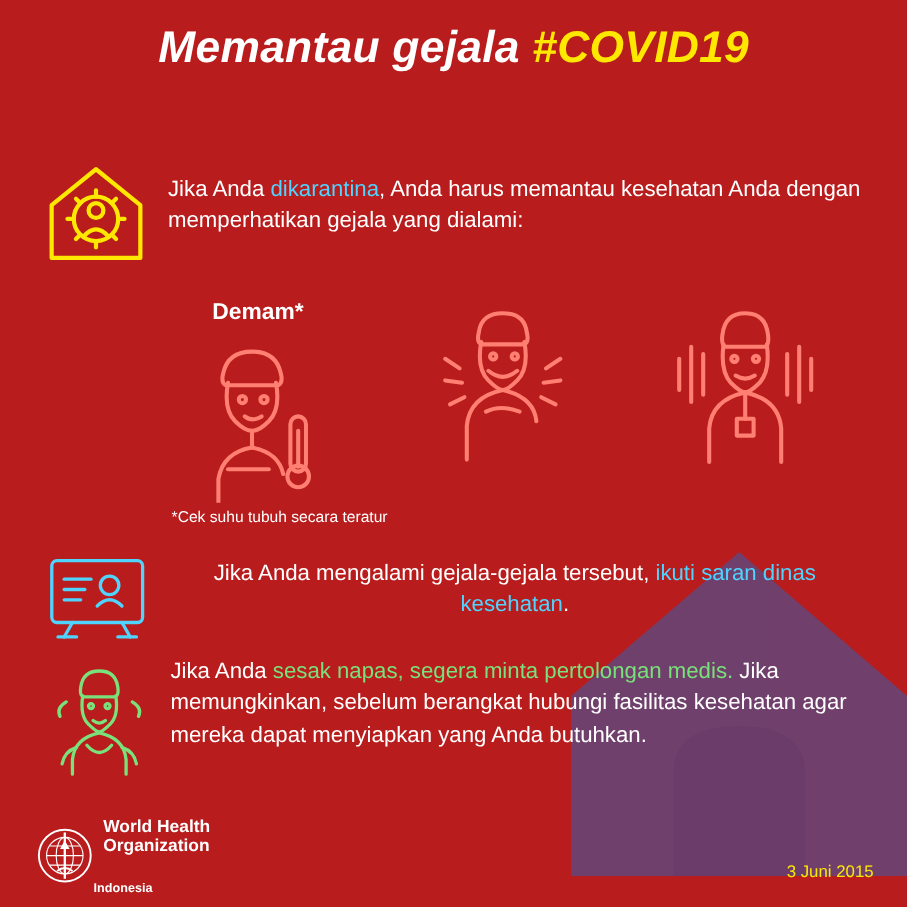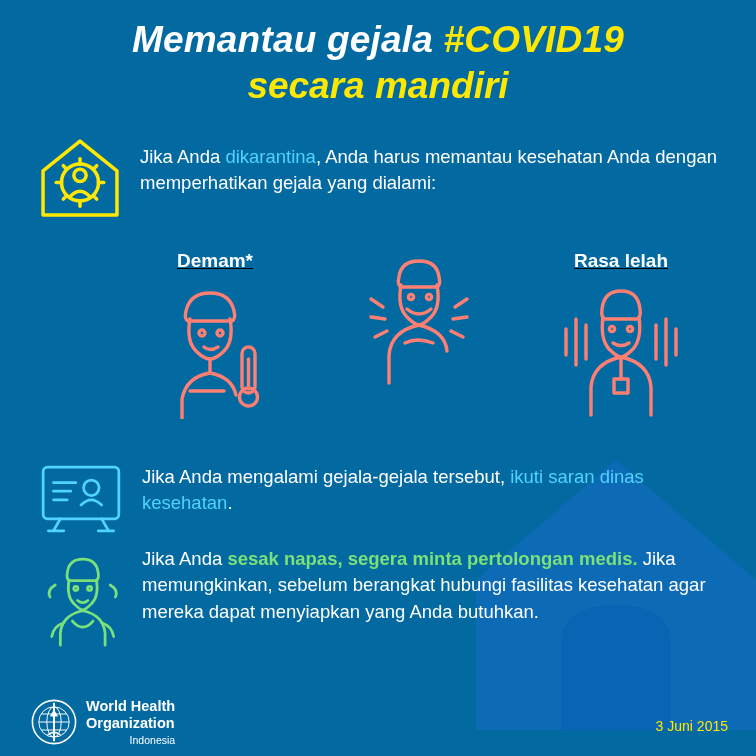--- a/index.html
+++ b/index.html
@@ -5,21 +5,21 @@
   * { box-sizing: border-box; margin: 0; padding: 0; }
   html, body {
     width: 756px; height: 756px;
     background: #0c64c8;
     font-family: "Liberation Sans", sans-serif;
     overflow: hidden;
   }
   #poster {
     position: relative;
     width: 756px; height: 756px;
-    background: #0369a1;
+    background: #b91c1c;
     overflow: hidden;
   }
   
   .watermark {
     position: absolute;
     right: -10px; bottom: 26px;
     width: 300px; height: 300px;
     opacity: .45;
     pointer-events: none;
   }
@@ -62,21 +62,20 @@
     padding-top: 12px;
   }
   .cyan { color: #4fd3ff; }
 
   
   .symptoms {
     position: absolute;
     top: 250px; left: 120px; right: 40px;
     display: flex;
     justify-content: space-between;
-    text-decoration: underline;
   }
   .symptom { width: 190px; text-align: center; }
   .symptom h3 {
     color: #ffffff;
     font-size: 19px;
     font-weight: bold;
     margin-bottom: 8px;
   }
   .symptom .sym-icon { height: 140px; display: flex; align-items: center; justify-content: center; }
   .footnote {
@@ -93,59 +92,60 @@
     display: flex;
     align-items: flex-start;
   }
   .icon-tv { width: 86px; flex: 0 0 86px; margin-top: 4px; }
   .block2 .text {
     margin-left: 18px;
     color: #ffffff;
     font-size: 18.5px;
     line-height: 1.42;
     padding-top: 6px;
+    text-align: center;
   }
 
   
   .block3 {
     position: absolute;
     top: 546px; left: 38px; right: 36px;
     display: flex;
     align-items: flex-start;
   }
   .icon-breath { width: 86px; flex: 0 0 86px; margin-top: 8px; }
   .block3 .text {
     margin-left: 18px;
     color: #ffffff;
     font-size: 18.5px;
     line-height: 1.42;
   }
-  .green { color: #7ae07a; font-weight: bold; }
+  .green { color: #7ae07a; font-weight: normal; }
 
   
   .who-logo {
     position: absolute;
     left: 30px; bottom: 10px;
     display: flex;
     align-items: center;
   }
   .who-emblem { width: 48px; height: 48px; flex: 0 0 48px; }
   .who-text {
     margin-left: 8px;
     color: #ffffff;
     font-size: 14.5px;
     font-weight: bold;
     line-height: 1.12;
   }
   .who-country {
     color: #ffffff;
     font-size: 10.5px;
-    font-weight: normal;
-    margin-top: 3px;
-    text-align: right;
+    font-weight: bold;
+    margin-top: 21px;
+    text-align: left;
   }
   .date {
     position: absolute;
     right: 28px; bottom: 22px;
     color: #ffe800;
     font-size: 14px;
   }
 </style>
 </head>
 <body>
@@ -154,21 +154,20 @@
 
   <svg class="watermark" viewBox="0 0 300 300">
     <path d="M150 30 L290 150 L290 300 L10 300 L10 150 Z" fill="#1a6cce"></path>
     <path d="M95 300 L95 215 Q95 175 150 175 Q205 175 205 215 L205 300 Z" fill="#0f62c9"></path>
   </svg>
 
   <div class="title-wrap">
     <div class="title-line1">
       <span class="white">Memantau gejala </span><span>#COVID19</span>
     </div>
-    <div class="title-line2">secara mandiri</div>
   </div>
 
   <div class="block1">
     <svg class="icon-house" viewBox="0 0 100 100">
       <g fill="none" stroke="#ffe800" stroke-width="4" stroke-linecap="round" stroke-linejoin="round">
         <path d="M50 8 L92 42 L92 92 L8 92 L8 42 Z"></path>
         <circle cx="50" cy="55" r="21"></circle>
         <path d="M50 40 a7 7 0 1 1 0 14 a7 7 0 1 1 0 -14"></path>
         <path d="M38 72 q12 -14 24 0"></path>
         <line x1="50" y1="28" x2="50" y2="34"></line>
@@ -223,41 +222,41 @@
             <path d="M56 74 q26 6 28 26"></path>
             <path d="M42 92 q12 -6 28 0"></path>
             <path d="M20 56 l-12 -8 M22 68 l-14 -2 M24 80 l-12 6"></path>
             <path d="M92 56 l12 -8 M90 68 l14 -2 M88 80 l12 6"></path>
           </g>
         </svg>
       </div>
     </div>
 
     <div class="symptom">
-      <h3>Rasa lelah</h3>
       <div class="sym-icon">
         <svg width="130" height="138" viewBox="0 0 130 138">
           <g fill="none" stroke="#ff7f72" stroke-width="3.4" stroke-linecap="round" stroke-linejoin="round">
             <path d="M46 28 q2 -18 19 -18 q17 0 19 18 q1 8 -2 10 l-34 0 q-3 -2 -2 -10"></path>
             <path d="M47 36 q-3 22 6 32 q8 8 12 8 q4 0 12 -8 q9 -10 6 -32"></path>
             <circle cx="56" cy="48" r="2.6"></circle>
             <circle cx="74" cy="48" r="2.6"></circle>
             <path d="M57 62 q8 5 16 0"></path>
             <path d="M65 76 q-28 6 -30 30 l0 28"></path>
             <path d="M65 76 q28 6 30 30 l0 28"></path>
             <path d="M65 76 l0 22"></path>
             <path d="M58 98 l14 0 l0 14 l-14 0 z"></path>
             <path d="M30 44 l0 34 M20 38 l0 46 M10 48 l0 26"></path>
             <path d="M100 44 l0 34 M110 38 l0 46 M120 48 l0 26"></path>
           </g>
         </svg>
       </div>
     </div>
   </div>
 
+  <div class="footnote">*Cek suhu tubuh secara teratur</div>
 
   <div class="block2">
     <svg class="icon-tv" viewBox="0 0 100 86">
       <g fill="none" stroke="#4fd3ff" stroke-width="3.2" stroke-linecap="round" stroke-linejoin="round">
         <rect x="6" y="6" width="88" height="60" rx="5"></rect>
         <circle cx="62" cy="30" r="9"></circle>
         <path d="M50 50 q12 -12 24 0"></path>
         <line x1="18" y1="24" x2="44" y2="24"></line>
         <line x1="18" y1="34" x2="38" y2="34"></line>
         <line x1="18" y1="44" x2="34" y2="44"></line>

